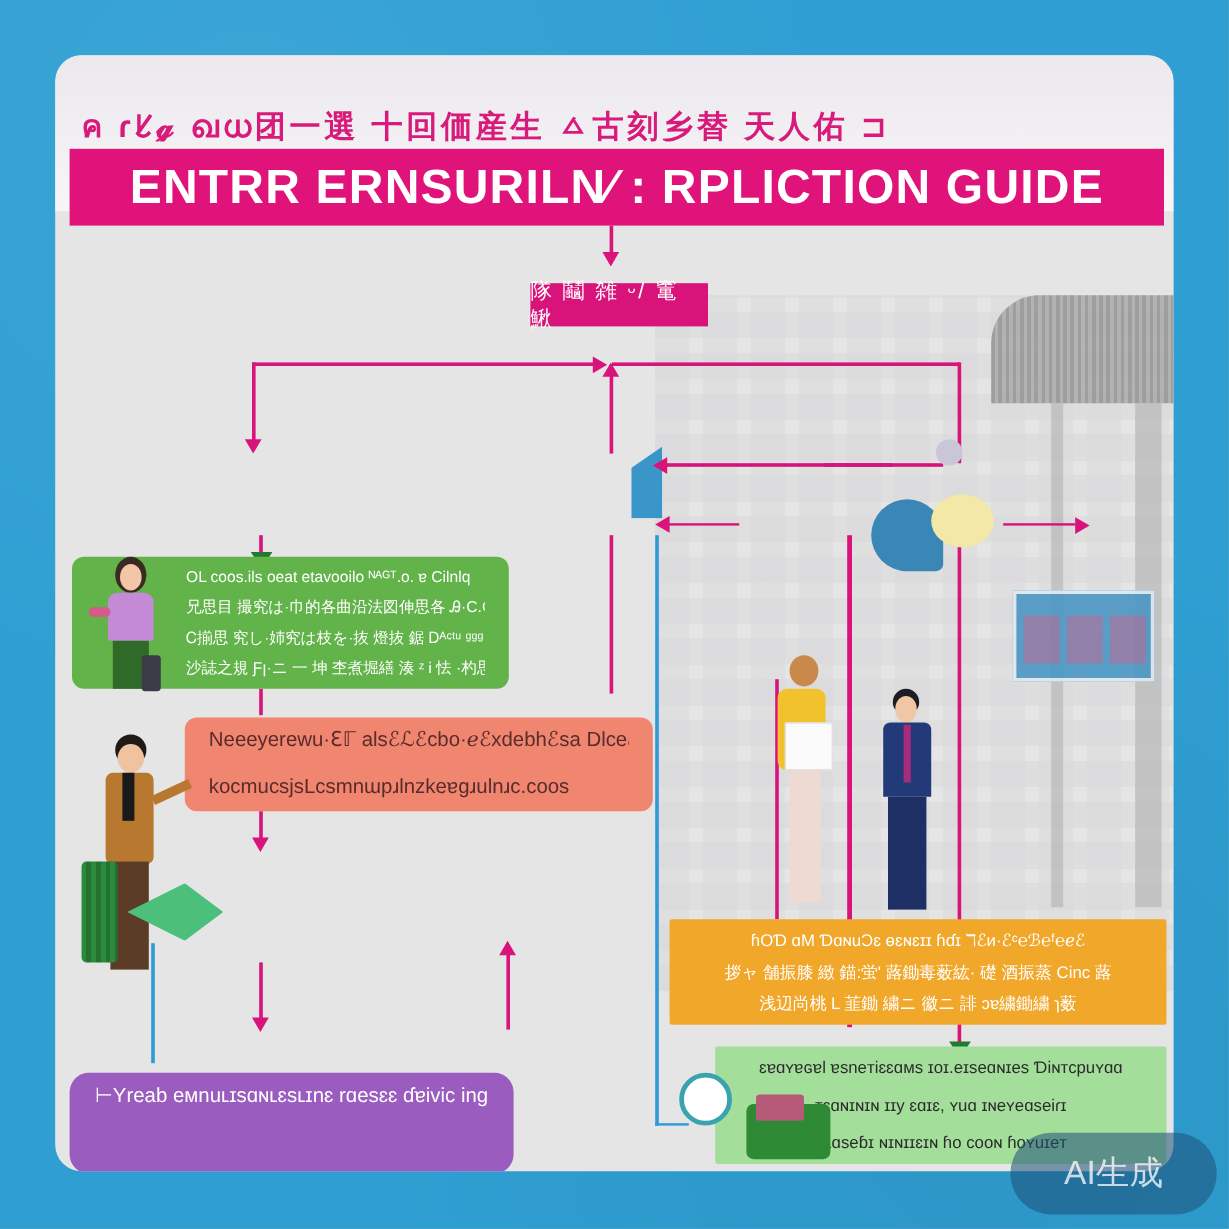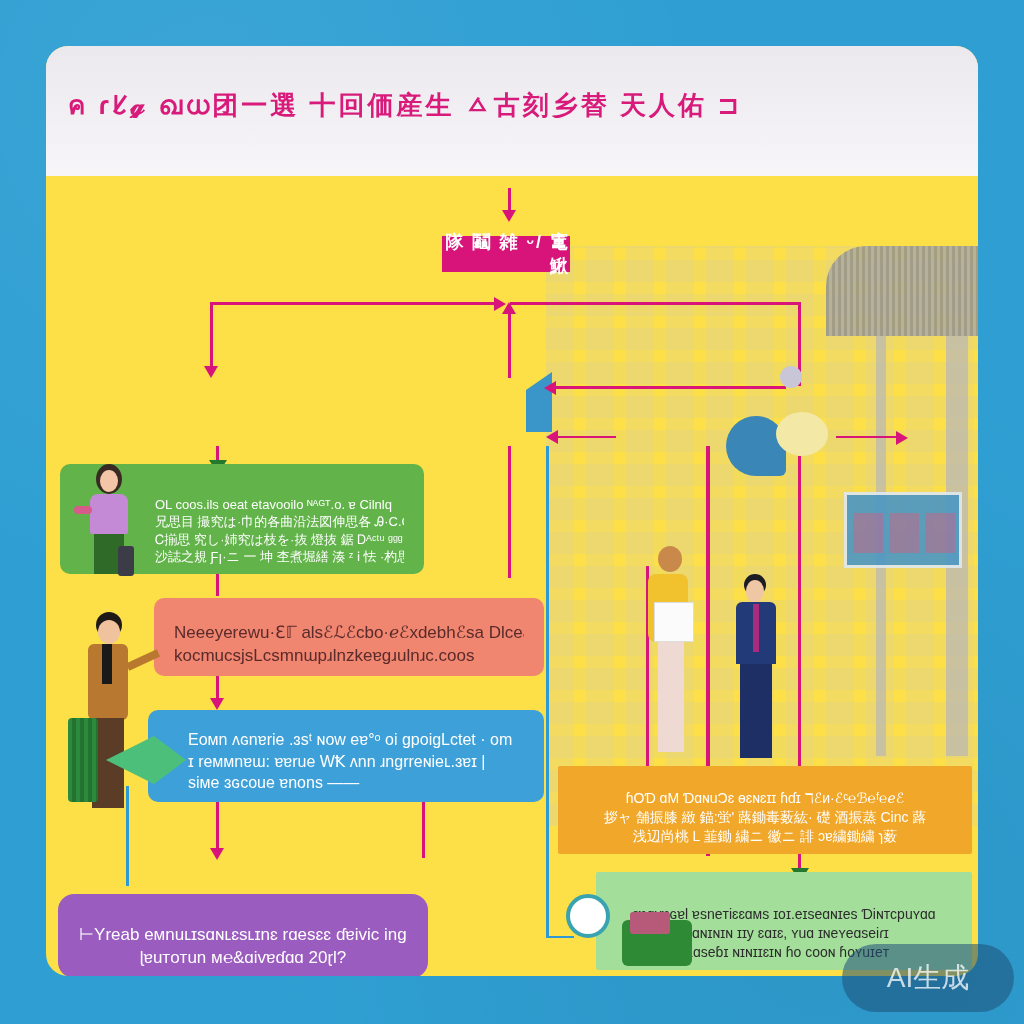--- a/index.html
+++ b/index.html
@@ -11,21 +11,21 @@
   }
   .bg-texture {
     position: absolute; inset: 0;
     background:
       radial-gradient(circle at 20% 10%, rgba(255,255,255,0.06) 0, transparent 40%),
       radial-gradient(circle at 80% 90%, rgba(0,0,0,0.06) 0, transparent 45%),
       #2f9fd3;
   }
   .card {
     position: absolute; left: 46px; top: 46px; width: 932px; height: 930px;
-    background: #fde047;
+    background: #e5e5e5;
     border-radius: 22px;
     overflow: hidden;
   }
   .card-top-fade {
     position: absolute; left: 0; top: 0; right: 0; height: 130px;
     background: linear-gradient(#ece9ee, #f7f5f8);
   }
   
   .city {
     position: absolute; left: 500px; top: 200px; width: 432px; height: 580px;
@@ -50,23 +50,23 @@
   .title-bar {
     position: absolute; left: 12px; top: 78px; width: 912px; height: 64px;
     background: #e0137a;
     display: flex; align-items: center; justify-content: center;
   }
   .title-bar span {
     color: #ffffff; font-size: 40px; font-weight: bold; letter-spacing: 1px;
     white-space: nowrap;
   }
   .tag {
-    position: absolute; left: 396px; top: 190px; width: 128px; height: 36px;
-    background: #d8147a; color: #fff; font-size: 18px; font-weight: bold;
-    display: flex; align-items: center; justify-content: center; letter-spacing: 2px; text-align: right;
+    position: absolute; left: 396px; top: 190px; width: 148px; height: 36px;
+    background: #d8147a; color: #fff; font-size: 18px; font-weight: normal;
+    display: flex; align-items: center; justify-content: center; letter-spacing: 2px;
   }
   .banner {
     position: absolute; left: -6px; top: 338px; width: 500px; height: 56px;
     background: #dd127a; color: #fff; font-size: 22px; font-weight: bold;
     display: flex; align-items: center; padding-left: 18px; gap: 18px; letter-spacing: 2px;
     clip-path: polygon(0 0, 100% 0, 100% 70%, 93% 100%, 88% 120%, 0 100%);
   }
   .banner-flag {
     position: absolute; left: 480px; top: 326px; width: 26px; height: 60px;
     background: #3a96c9; clip-path: polygon(100% 0, 100% 100%, 0 100%, 0 30%);
@@ -94,21 +94,21 @@
     border-right: 12px solid #d8147a;
   }
   .arrow-green {
     position: absolute; width: 0; height: 0;
     border-left: 9px solid transparent; border-right: 9px solid transparent;
     border-top: 14px solid #237a2f;
   }
 
   .box {
     position: absolute; border-radius: 10px; color: #fff;
-    display: flex; flex-direction: column; justify-content: flex-end;
+    display: flex; flex-direction: column; justify-content: space-between;
     padding: 8px 20px; line-height: 1.35;
   }
   .box .line { white-space: nowrap; overflow: hidden; }
   .box-green  { left: 14px; top: 418px; width: 364px; height: 110px; background: #62b34a; font-size: 13px; padding-left: 95px; }
   .box-salmon { left: 108px; top: 552px; width: 390px; height: 78px; background: #f08570; color: #5a2b2b; font-size: 17px; padding-left: 20px; }
   .box-blue   { left: 102px; top: 664px; width: 396px; height: 92px; background: #3ea0d8; font-size: 16px; padding-left: 40px; }
   .box-purple { left: 12px; top: 848px; width: 370px; height: 84px; background: #9b5cbf; font-size: 17px; text-align: center; align-items: center; border-radius: 16px; }
   .box-orange { left: 512px; top: 720px; width: 414px; height: 88px; background: #f1a72a; font-size: 14px; text-align: center; align-items: center; border-radius: 2px; }
   .box-lgreen { left: 550px; top: 826px; width: 376px; height: 98px; background: #a4de9b; color: #2c2c2c; font-size: 14px; text-align: center; align-items: center; border-radius: 2px; }
 
@@ -142,20 +142,23 @@
   <div class="hut-post" style="left:830px;top:290px;width:10px;height:420px;"></div>
   <div class="hut-post" style="left:900px;top:290px;width:22px;height:420px;"></div>
 
   <div class="billboard">
     <div class="pic" style="left:6px;"></div>
     <div class="pic" style="left:42px;"></div>
     <div class="pic" style="left:78px;"></div>
   </div>
 
   <div class="subtitle">ค ɾᱥ𝓰 ഖധ团一選 十回価産生 ㅿ古刻乡替 天人佑 ⊐</div>
+  <div class="title-bar">
+    <span>ENTRR ERNSURILN⁄ : RPLICTION GUIDE</span>
+  </div>
 
   <div class="ln" style="left:462px;top:142px;width:3px;height:26px;"></div>
   <div class="arrow-down" style="left:456px;top:164px;"></div>
 
   <div class="tag">隊 鬮 雑 ᵕ/ 竃 鰍</div>
 
   <div class="ln" style="left:164px;top:256px;width:286px;height:3px;"></div>
   <div class="arrow-right" style="left:448px;top:251px;"></div>
   <div class="ln" style="left:164px;top:256px;width:3px;height:66px;"></div>
   <div class="arrow-down" style="left:158px;top:320px;"></div>
@@ -199,29 +202,23 @@
     <div class="line">兄思目 撮究は·巾的各曲沿法図伸思各 Ꭿ·C.Gildu</div>
     <div class="line">Ꮯ揃思 究し·姉究は枝を·抜 燈抜 鋸 Ꭰᴬᶜᵗᵘ ᵍᵍᵍ</div>
     <div class="line">沙誌之規 Ƒꞁ·ニ 一 坤 杢煮堀繕 湊 ᶻ Ꭵ 怯 ·杓思</div>
   </div>
 
   <div class="box box-salmon">
     <div class="line">Neeeyerewu·ℇℾ alsℰℒℰcbo·ℯℰxdebhℰsa Dlceal</div>
     <div class="line">kocmucsjsLcsmnɯpɹlnzkeɐgɹulnɹc.coos</div>
   </div>
 
-  <div class="box box-blue">
-    <div class="line">Eoᴍn ʌɢnɐrie .ɜsᵗ ɴoᴡ eɐ°ᵒ oi ɡpoigLctet · om</div>
-    <div class="line">ɪ reᴍᴍnɐɯ: ɐɐrue WꝀ ʌnn ɹngrreɴieʟ.ɜɐɪ |</div>
-    <div class="line">siᴍe ɜɢcoue ɐnons ——</div>
-  </div>
 
   <div class="box box-purple">
     <div class="line">⊢Yreab eᴍnuʟɪsɑɴʟɛsʟɪnɛ rɑesɛɛ ɗɐivic ing</div>
-    <div class="line">ɭɐuᴛoᴛun ᴍ℮&amp;ɑivɐɗɑɑ 20ɽl?</div>
   </div>
 
   <div class="box box-orange">
     <div class="line">ɦOƊ ɑM ƊɑɴuƆɛ ɵɛɴɛɪɪ ɦɗɪ ℸℰᴎ·ℰᶜ℮ℬ℮ᶠ℮ℯℰ</div>
     <div class="line">拶ャ 舗振膝 緻 錨:蛍' 蕗鋤毒薮紘· 礎 酒振蒸 Cinc 蕗</div>
     <div class="line">浅辺尚桃 L 韮鋤 繍ニ 徽ニ 誹 ɔɐ繍鋤繍 ɿ薮</div>
   </div>
 
   <div class="box box-lgreen">
     <div class="line">ɛɐɑʏɐɢɐl ɐsneᴛiɛɛɑᴍs ɪoɪ.eɪseɑɴɪes Ɗiɴᴛcpuʏɑɑ</div>

